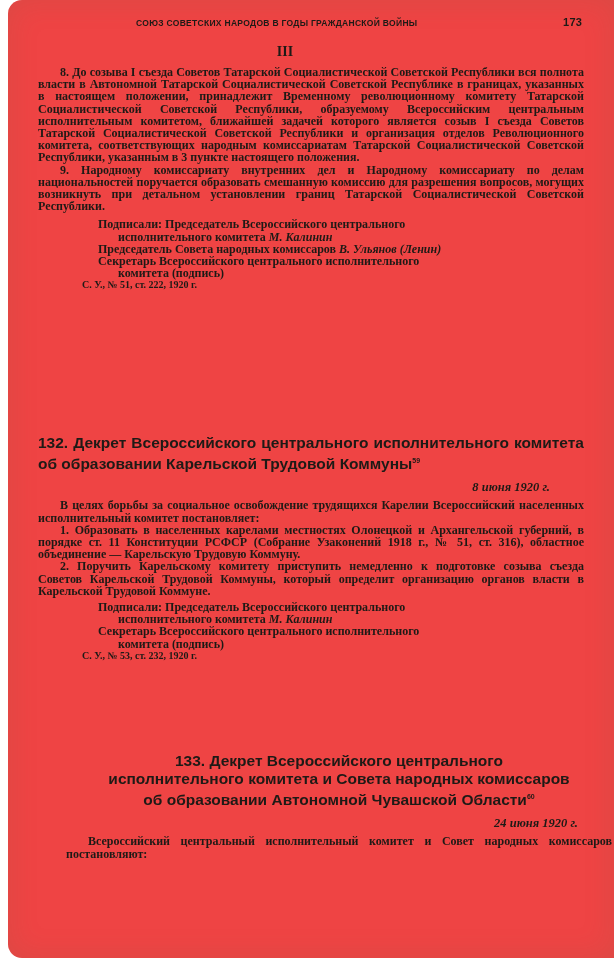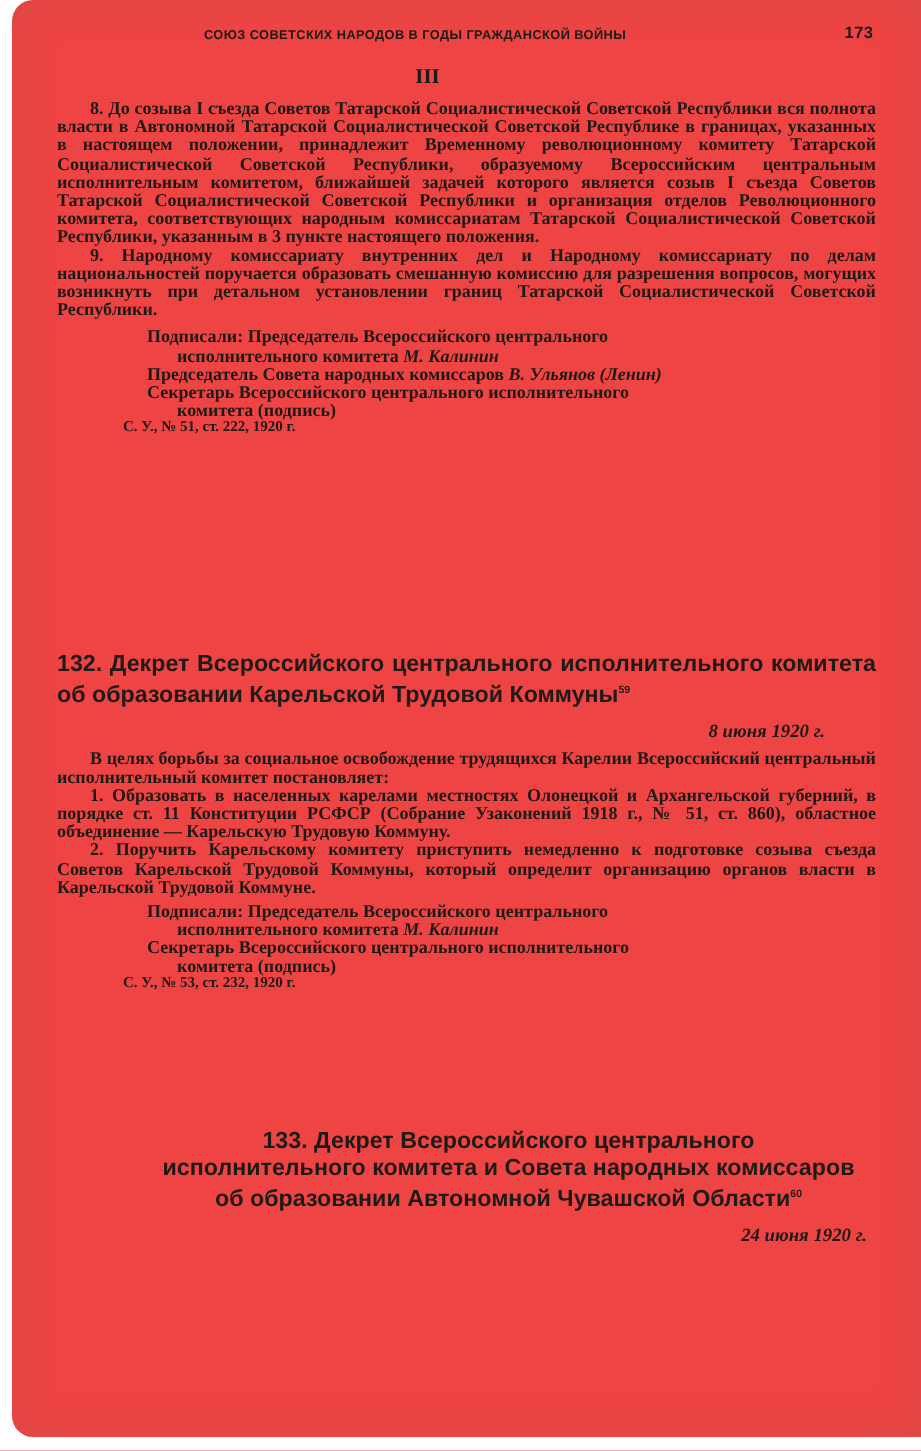--- a/index.html
+++ b/index.html
@@ -58,33 +58,34 @@
       <p class="sig"><span>Председатель Совета народных комиссаров </span><i>В. Ульянов (Ленин)</i></p>
       <p class="sig">Секретарь Всероссийского центрального исполнительного</p>
       <p class="sig2">комитета (подпись)</p>
       <p class="src">С. У., № 51, ст. 222, 1920 г.</p>
     </div>
   </div>
 
   <div class="body" style="top:434px;">
     <div class="decree-title"><span>132. Декрет Всероссийского центрального исполнительного комитета об образовании Карельской Трудовой Коммуны</span><sup>59</sup></div>
     <div class="date">8 июня 1920 г.</div>
-    <p>В целях борьбы за социальное освобождение трудящихся Карелии Всероссийский центральный исполнительный комитет постановляет:</p>
-    <p>1. Образовать в населенных карелами местностях Олонецкой и Архангельской губерний, в порядке ст. 11 Конституции РСФСР (Собрание Узаконений 1918 г., № 51, ст. 860), областное объединение — Карельскую Трудовую Коммуну.</p>
+    <p>В целях борьбы за социальное освобождение трудящихся Карелии Всероссийский населенных исполнительный комитет постановляет:</p>
+    <p>1. Образовать в населенных карелами местностях Олонецкой и Архангельской губерний, в порядке ст. 11 Конституции РСФСР (Собрание Узаконений 1918 г., № 51, ст. 316), областное объединение — Карельскую Трудовую Коммуну.</p>
     <p>2. Поручить Карельскому комитету приступить немедленно к подготовке созыва съезда Советов Карельской Трудовой Коммуны, который определит организацию органов власти в Карельской Трудовой Коммуне.</p>
     <div style="margin-top:4px;">
       <p class="sig">Подписали: Председатель Всероссийского центрального</p>
       <p class="sig2"><span>исполнительного комитета </span><i>М. Калинин</i></p>
       <p class="sig">Секретарь Всероссийского центрального исполнительного</p>
       <p class="sig2">комитета (подпись)</p>
       <p class="src">С. У., № 53, ст. 232, 1920 г.</p>
     </div>
   </div>
 
   <div class="body" style="top:752px;margin-left:28px;">
     <div class="decree-title center">
       <div>133. Декрет Всероссийского центрального</div>
       <div>исполнительного комитета и Совета народных комиссаров</div>
       <div><span>об образовании Автономной Чувашской Области</span><sup>60</sup></div>
     </div>
     <div class="date">24 июня 1920 г.</div>
+    <p>Всероссийский центральный исполнительный комитет и Совет народных комиссаров постановляют:</p>
   </div>
 </div>
 
 </body></html>

